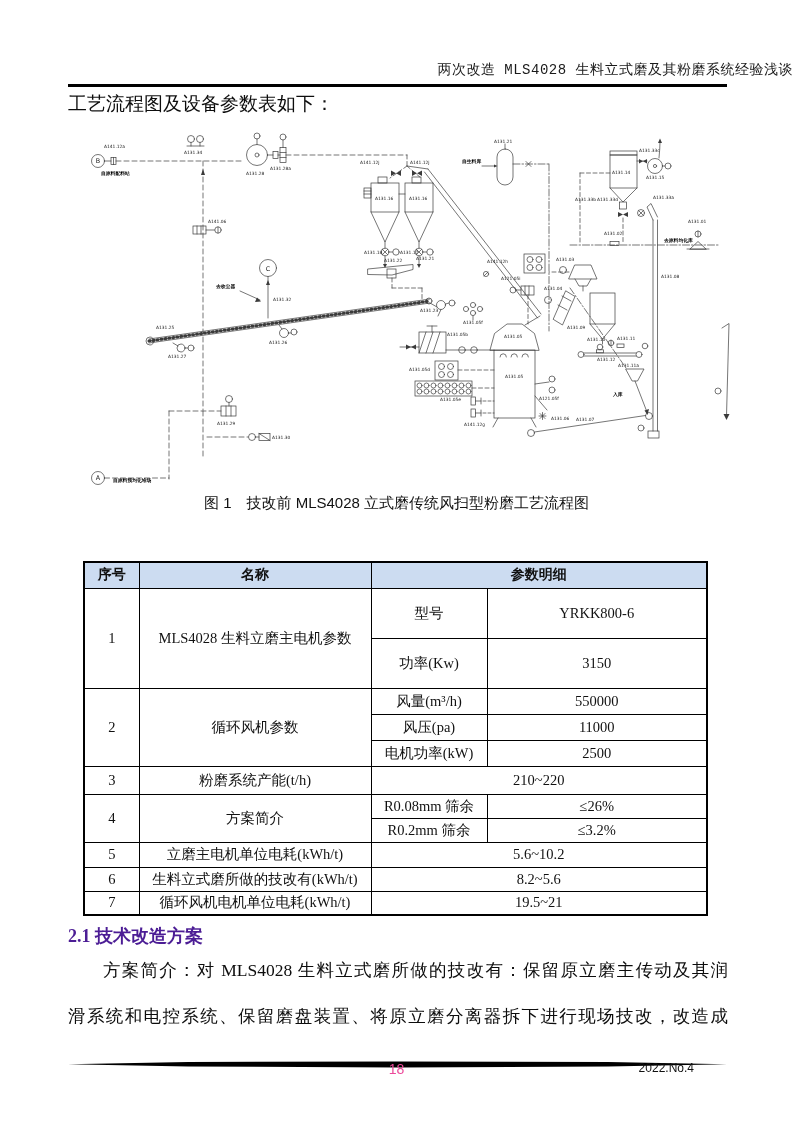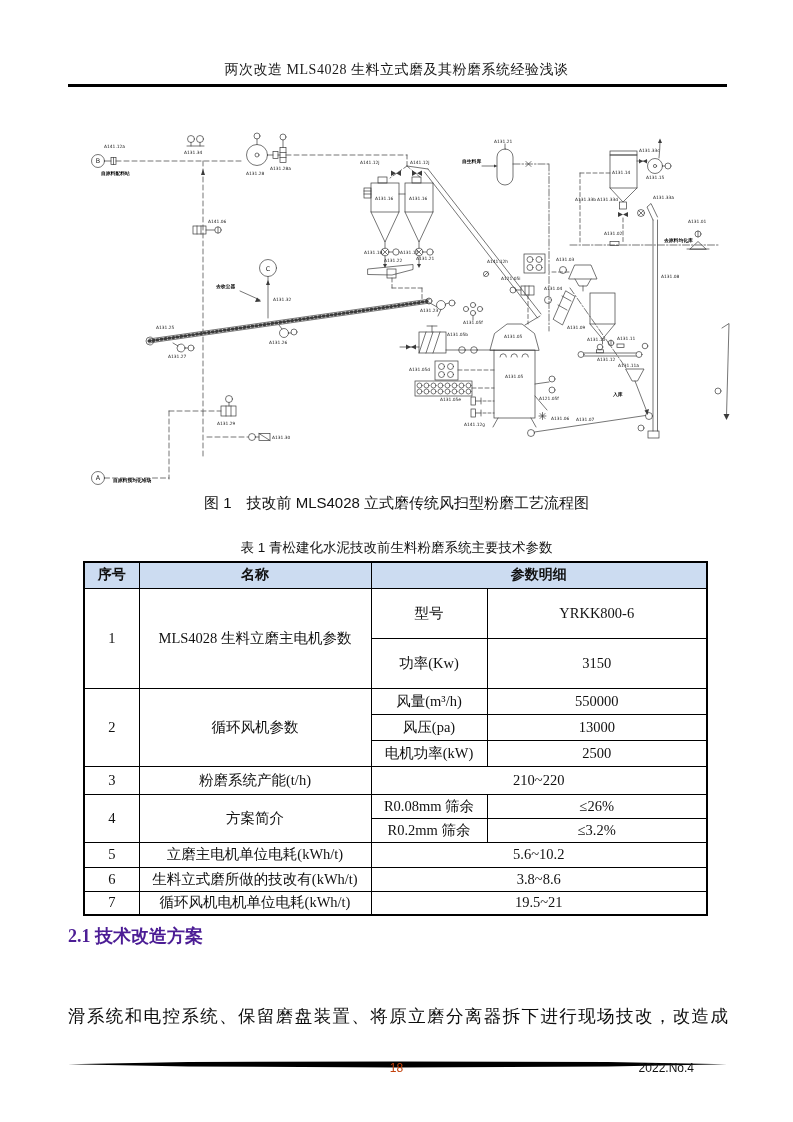--- a/index.html
+++ b/index.html
@@ -1,19 +1,19 @@
 <!DOCTYPE html>
 <html><head>
 <meta charset="utf-8">
 <style>
   html,body{margin:0;padding:0;background:#e8e8e8;}
   .page{position:relative;width:793px;height:1122px;background:#ffffff;margin:0 auto;overflow:hidden;
         font-family:"Liberation Serif",serif;color:#111;}
-  .doc-header-title{position:absolute;top:61px;left:0;right:0;text-align:center;
-        font-family:Liberation Serif, serif;font-size:14px;color:#1a1a1a;letter-spacing:.5px;}
+  .doc-header-title{position:absolute;top:61px;left:0;right:0;text-align:right;
+        font-family:Liberation Mono, monospace;font-size:14px;color:#1a1a1a;letter-spacing:.5px;}
   .header-rule{position:absolute;left:68px;top:84px;width:659px;height:2.6px;background:#000;}
   .intro{position:absolute;left:68px;top:91px;font-size:19px;color:#0d0d0d;}
   .diagram{position:absolute;left:70px;top:128px;width:660px;height:362px;}
   .fig-caption{position:absolute;left:0;right:0;top:494px;text-align:center;
         font-family:"Liberation Sans",sans-serif;font-size:15px;color:#111;}
   .table-title{position:absolute;left:0;right:0;top:539px;text-align:center;
         font-family:"Liberation Sans",sans-serif;font-size:13.5px;color:#111;}
   table.params{position:absolute;left:83px;top:561px;border-collapse:collapse;table-layout:fixed;
         width:623px;font-size:14.5px;}
   table.params th,table.params td{border:1px solid #000;text-align:center;vertical-align:middle;
@@ -22,35 +22,36 @@
   table.params th{background:#ccdcf1;font-family:"Liberation Sans",sans-serif;font-weight:bold;font-size:14px;}
   tr.rh{height:26px}tr.r50{height:50px}tr.r26{height:26px}tr.r27{height:28px}tr.r24{height:24px}tr.r25{height:25px}
   .section-heading{position:absolute;left:68px;top:924px;font-size:18px;font-weight:bold;
         font-family:"Liberation Serif",serif;color:#4c1d95;}
   .para{position:absolute;left:68px;width:660px;font-size:17.5px;color:#0d0d0d;
         text-align:justify;text-align-last:justify;white-space:nowrap;}
   .para.l1{top:958px;text-indent:2em;}
   .para.l2{top:1004px;}
   .footer-rule{position:absolute;left:68px;top:1054px;width:659px;height:7px;}
   .footer-page{position:absolute;left:0;right:0;top:1061px;text-align:center;
-        font-family:"Liberation Sans",sans-serif;font-size:12px;color:#c2410c;}
+        font-family:"Liberation Sans",sans-serif;font-size:14px;color:#ec4899;}
   .footer-issue{position:absolute;right:99px;top:1061px;
         font-family:"Liberation Sans",sans-serif;font-size:12px;color:#111;}
   .lbl{font-family:"DejaVu Sans",sans-serif;font-size:4.4px;fill:#222;stroke:none;}
   .lblb{font-family:"DejaVu Sans",sans-serif;font-size:4.8px;font-weight:bold;fill:#000;stroke:none;}
   .lbln{font-family:"DejaVu Sans",sans-serif;font-size:6.4px;fill:#222;stroke:none;text-anchor:middle;}
 </style>
 </head>
 <body>
 
 <div class="page">
 
   <div class="doc-header-title">两次改造 MLS4028 生料立式磨及其粉磨系统经验浅谈</div>
   <div class="header-rule"></div>
 
+  <div class="intro">工艺流程图及设备参数表如下：</div>
 
   <div class="diagram">
     <svg viewBox="0 0 660 362" width="660" height="362" xmlns="http://www.w3.org/2000/svg">
       <g stroke="#3b3b3b" stroke-width="0.7" fill="none" stroke-linecap="round">
 
         <circle cx="28" cy="33" r="6.5"></circle>
         <line x1="34.5" y1="33" x2="41" y2="33"></line>
         <rect x="41" y="29.5" width="5" height="7"></rect>
           <line x1="43.5" y1="29.5" x2="43.5" y2="36.5"></line>
         <path d="M46 33 H174" stroke-dasharray="5 3"></path>
@@ -376,21 +377,20 @@
         <text class="lblb" x="43" y="354">自原料预均化堆场</text>
         <text class="lbln" x="28" y="35.4">B</text>
         <text class="lbln" x="198" y="142.6">C</text>
         <text class="lbln" x="28" y="352.4">A</text>
         <text class="lbl" x="393" y="196">A131.05f</text>
       </g>
     </svg>
   </div>
 
   <div class="fig-caption">图 1　技改前 MLS4028 立式磨传统风扫型粉磨工艺流程图</div>
-  <div class="table-title">表 1 青松建化水泥技改前生料粉磨系统主要技术参数</div>
 
   <table class="params">
     <colgroup>
         <col style="width:55px">
         <col style="width:232px">
         <col style="width:116px">
         <col style="width:220px">
       </colgroup>
     <tbody>
         <tr class="rh">
@@ -409,21 +409,21 @@
       <td>3150</td>
     </tr>
     <tr class="r26">
       <td rowspan="3">2</td>
       <td rowspan="3">循环风机参数</td>
       <td>风量(m³/h)</td>
       <td>550000</td>
     </tr>
     <tr class="r26">
       <td>风压(pa)</td>
-      <td>13000</td>
+      <td>11000</td>
     </tr>
     <tr class="r26">
       <td>电机功率(kW)</td>
       <td>2500</td>
     </tr>
     <tr class="r27">
       <td>3</td>
       <td>粉磨系统产能(t/h)</td>
       <td colspan="2">210~220</td>
     </tr>
@@ -438,32 +438,33 @@
       <td>≤3.2%</td>
     </tr>
     <tr class="r25">
       <td>5</td>
       <td>立磨主电机单位电耗(kWh/t)</td>
       <td colspan="2">5.6~10.2</td>
     </tr>
     <tr class="r24">
       <td>6</td>
       <td>生料立式磨所做的技改有(kWh/t)</td>
-      <td colspan="2">3.8~8.6</td>
+      <td colspan="2">8.2~5.6</td>
     </tr>
     <tr class="r24">
       <td>7</td>
       <td>循环风机电机单位电耗(kWh/t)</td>
       <td colspan="2">19.5~21</td>
     </tr>
   </tbody>
     </table>
 
   <div class="section-heading">2.1 技术改造方案</div>
 
+  <div class="para l1">方案简介：对 MLS4028 生料立式磨所做的技改有：保留原立磨主传动及其润</div>
   <div class="para l2">滑系统和电控系统、保留磨盘装置、将原立磨分离器拆下进行现场技改，改造成</div>
 
   <div class="footer-rule">
     <svg width="659" height="7" viewBox="0 0 659 7" xmlns="http://www.w3.org/2000/svg">
       <polygon points="0,3.2 120,1 330,0.4 540,1 659,3.2 540,5.6 330,6.4 120,5.6" fill="#000"></polygon>
     </svg>
   </div>
   <div class="footer-page">18</div>
   <div class="footer-issue">2022.No.4</div>
 

